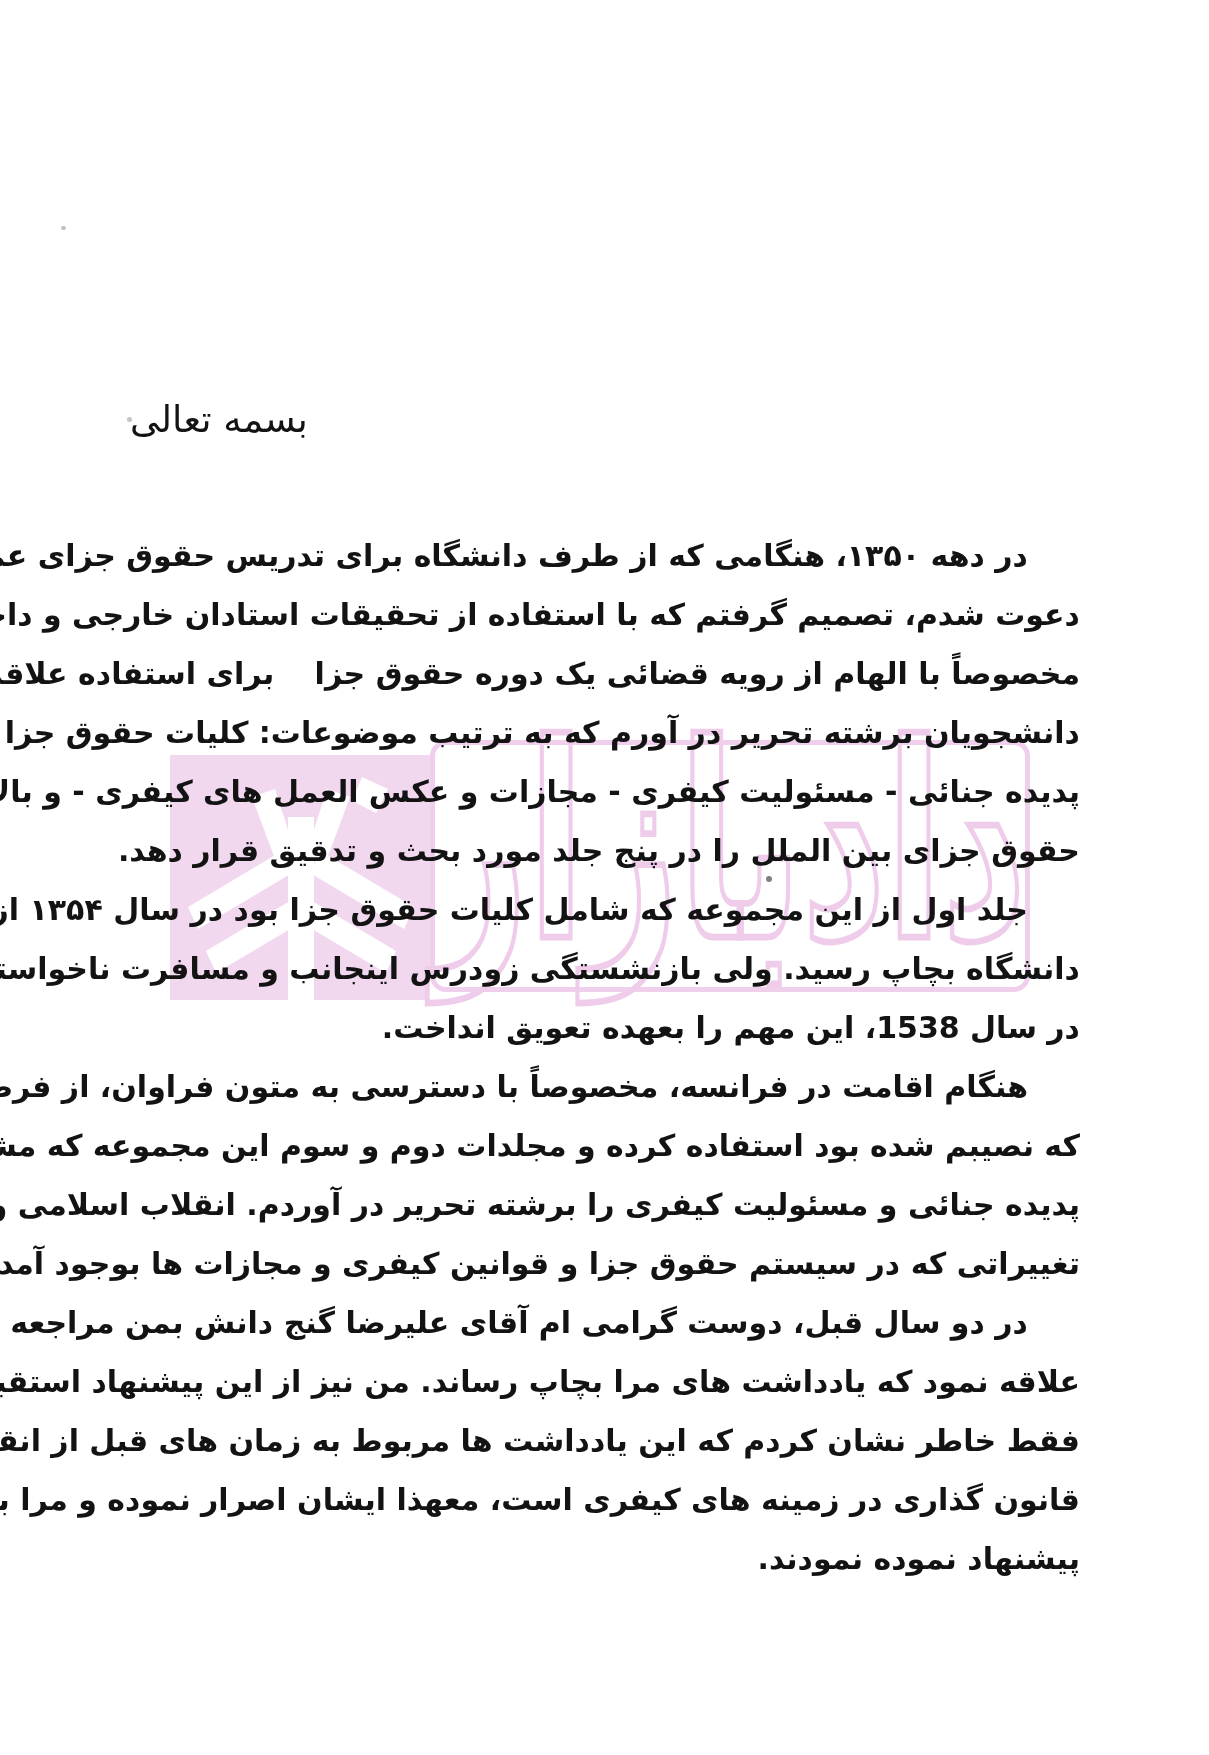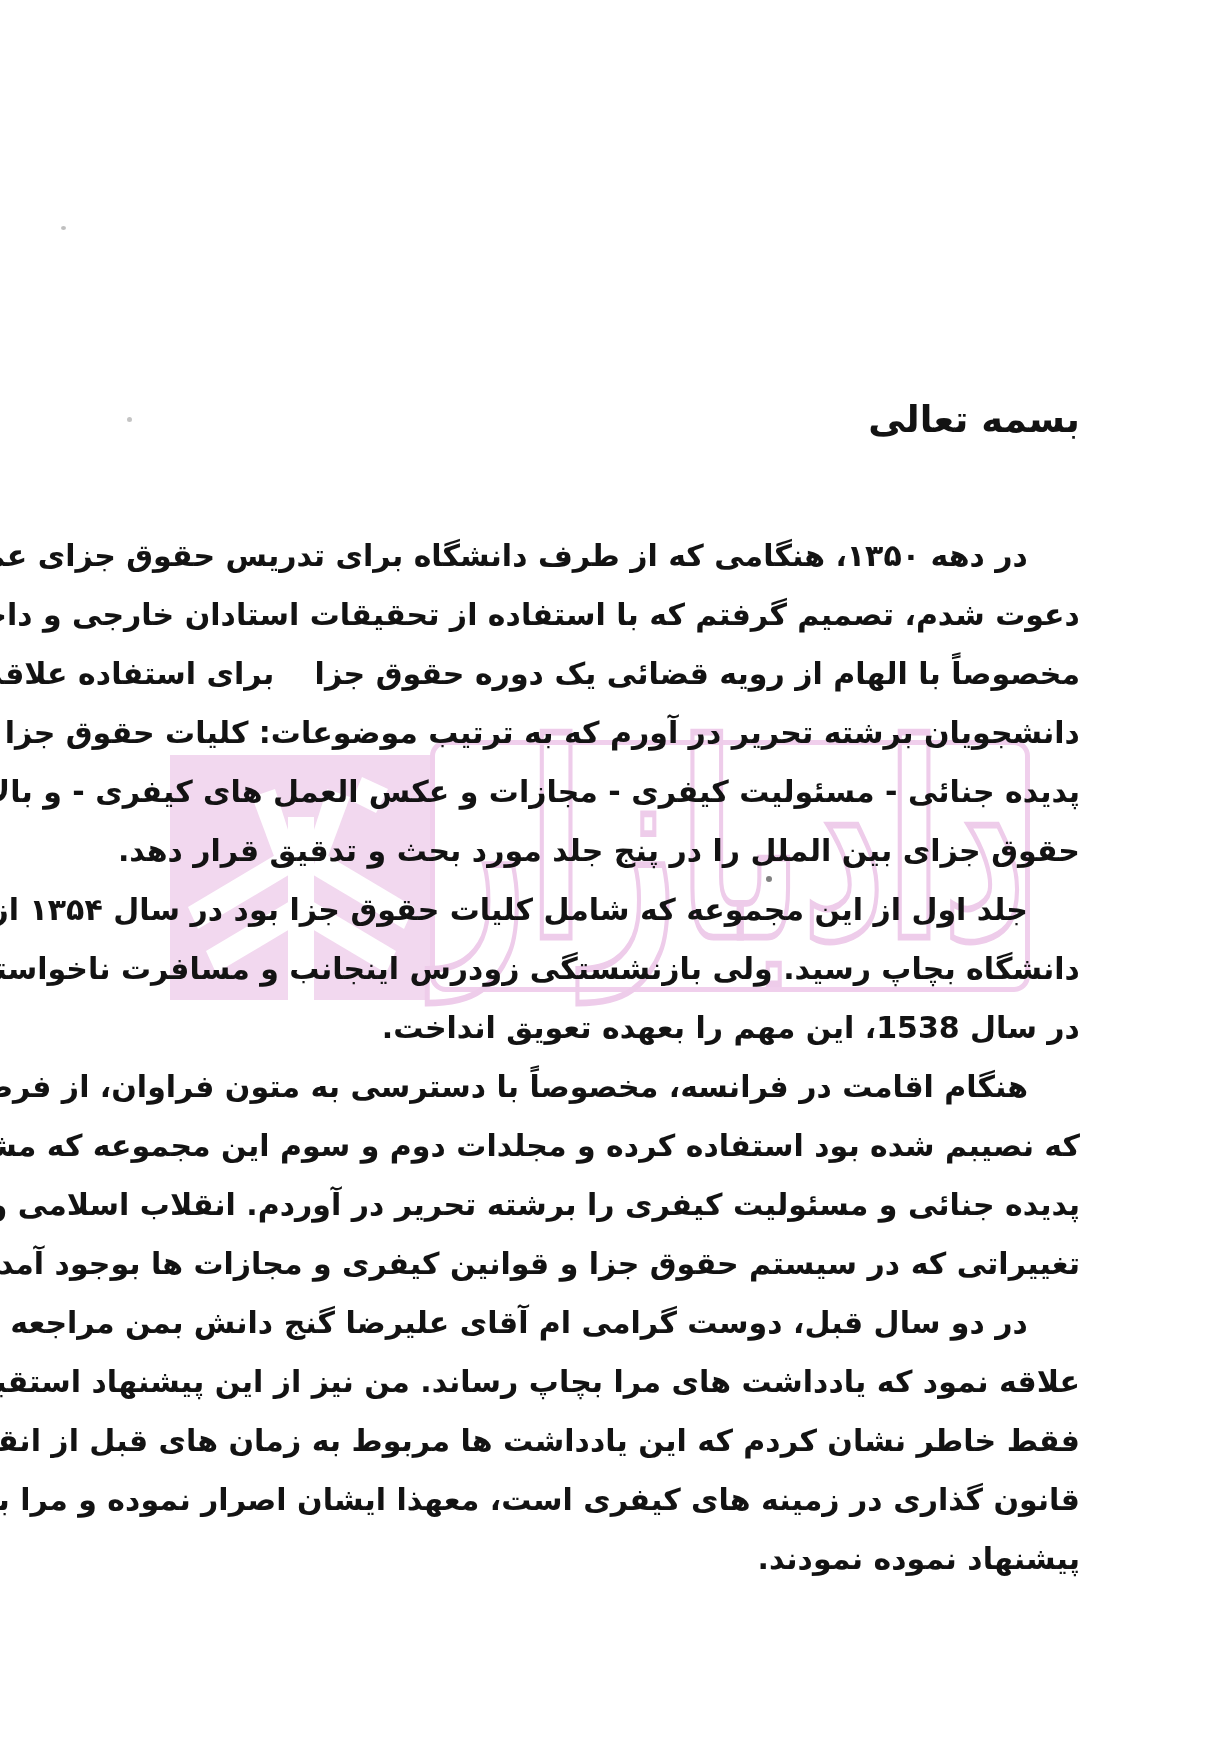--- a/index.html
+++ b/index.html
@@ -33,22 +33,22 @@
     color:rgba(255,255,255,0);
     -webkit-text-stroke:5px #eeccea;
     transform:scale(0.82,1.35);
     transform-origin:center center;
     white-space:nowrap;
     direction:rtl;
   }
   
   .title{
     position:absolute;left:130px;top:398px;width:950px;height:52px;
-    z-index:2;text-align:right;
-    font-size:37px;font-weight:bold;color:#131313;
+    z-index:2;text-align:left;
+    font-size:37px;font-weight:normal;color:#131313;
     letter-spacing:0.5px;
   }
   .text-col{
     position:absolute;left:130px;top:526px;width:950px;
     z-index:2;color:#131313;
     font-size:30px;font-weight:bold;
   }
   .line{
     height:59px;line-height:59px;
     text-align:justify;text-align-last:justify;

